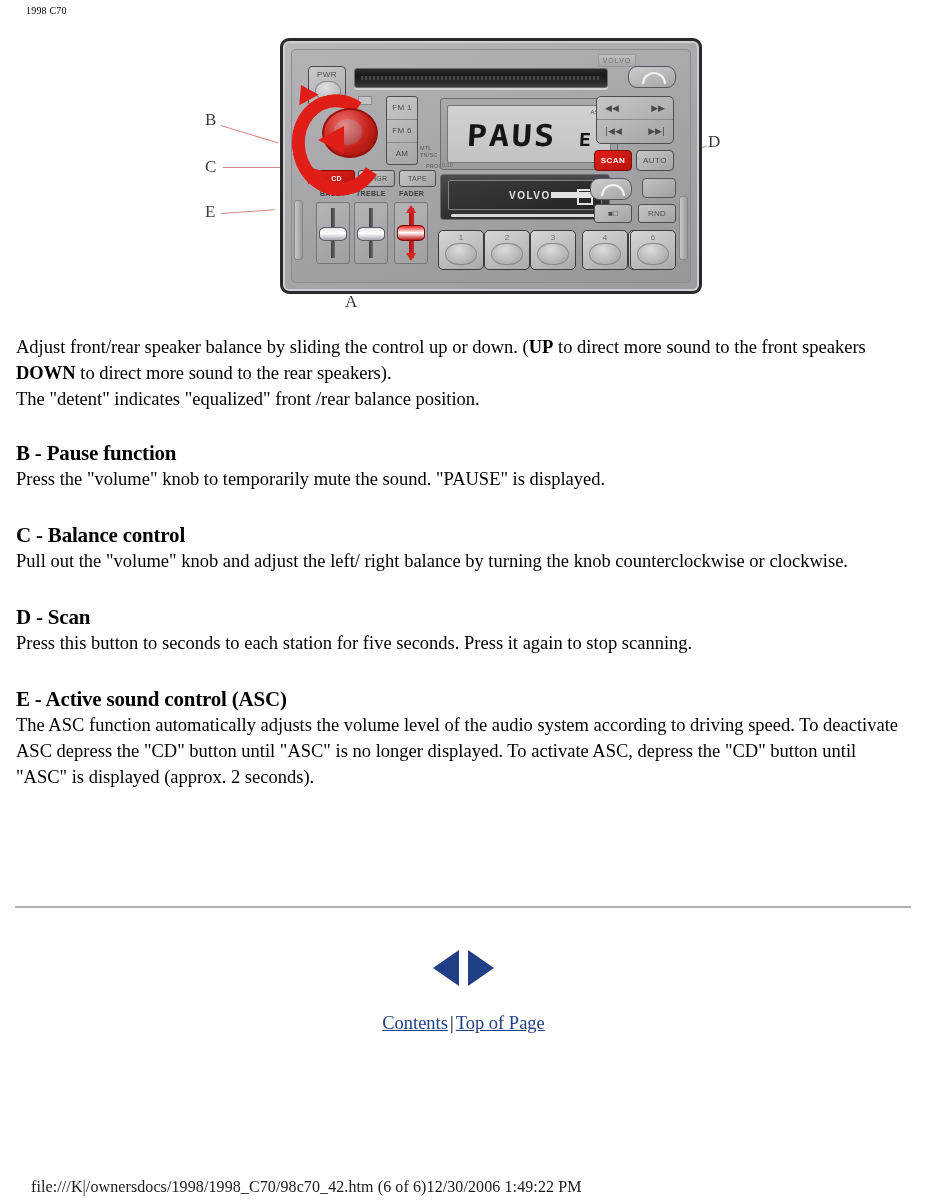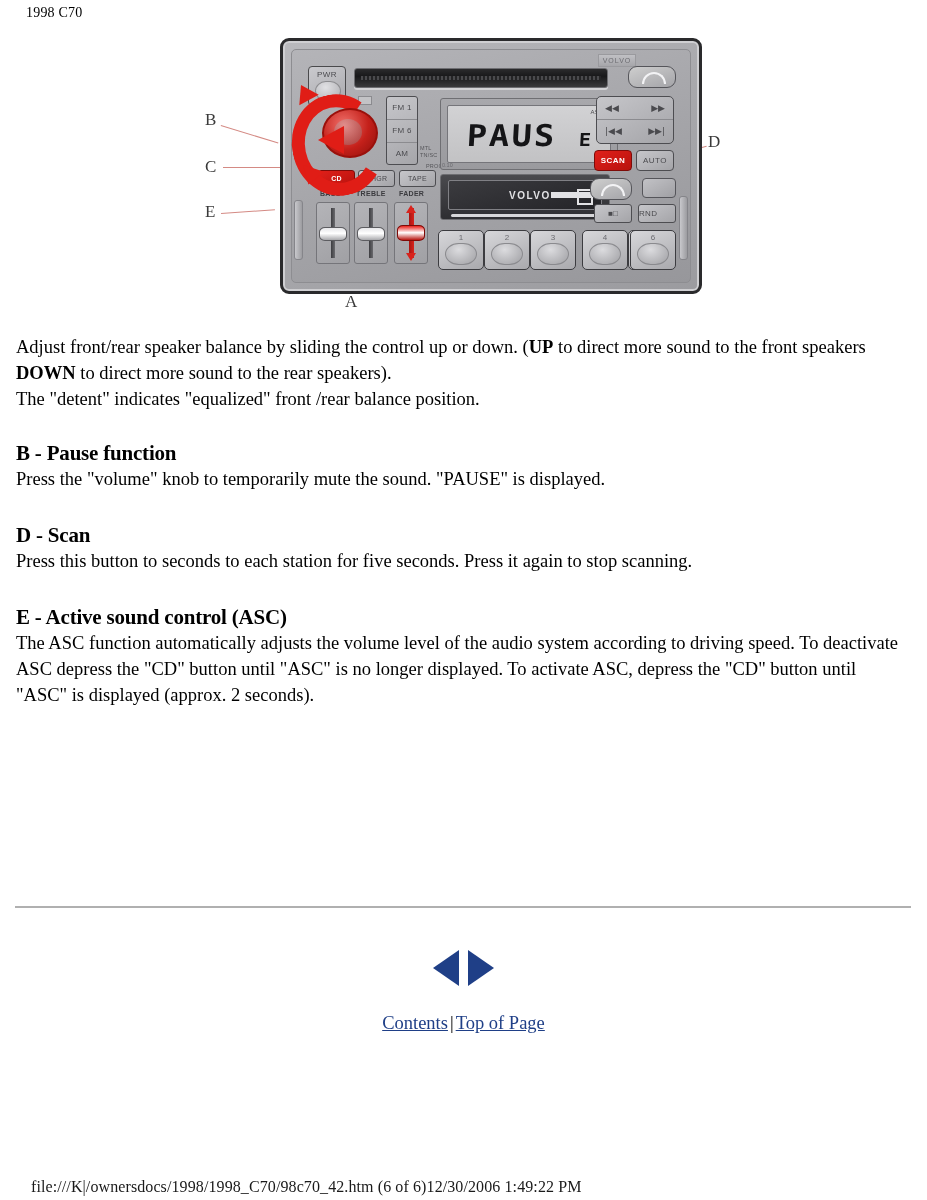--- a/index.html
+++ b/index.html
@@ -14,21 +14,21 @@
     font-family: "Liberation Serif", "DejaVu Serif", serif;
     color: #000000;
     overflow: hidden;
   }
 
   
   .page-header {
     position: absolute;
     left: 26px;
     top: 5px;
-    font-size: 14px;
+    font-size: 10px;
     font-family: "Liberation Serif", serif;
     letter-spacing: 0.2px;
   }
 
   
   .figure {
     position: absolute;
     left: 0;
     top: 30px;
     width: 927px;
@@ -550,21 +550,21 @@
   .rnd-btn {
     position: absolute;
     right: 14px; top: 154px;
     width: 36px; height: 17px;
     background: linear-gradient(150deg, #c6c6ca, #a4a4a8);
     border: 1px solid #4d4d51;
     border-radius: 3px;
     color: #4a4a4e;
     font-family: "Liberation Sans", sans-serif;
     font-size: 8px;
-    text-align: left;
+    text-align: center;
     line-height: 17px;
     letter-spacing: 0.3px;
   }
   .right-rail {
     position: absolute;
     right: 2px; top: 146px;
     width: 7px; height: 62px;
     background: linear-gradient(90deg, #c8c8cc, #9c9ca0);
     border: 1px solid #85858a;
     border-radius: 3px;
@@ -815,20 +815,24 @@
   <div class="section first">
     <p class="sec-body"><span>Adjust front/rear speaker balance by sliding the control up or down. (</span><b>UP</b><span> to direct more sound to the front speakers </span><b>DOWN</b><span> to direct more sound to the rear speakers).</span></p>
     <p class="sec-body">The "detent" indicates "equalized" front /rear balance position.</p>
   </div>
 
   <div class="section">
     <h2 class="sec-title">B - Pause function</h2>
     <p class="sec-body">Press the "volume" knob to temporarily mute the sound. "PAUSE" is displayed.</p>
   </div>
 
+  <div class="section">
+    <h2 class="sec-title">C - Balance control</h2>
+    <p class="sec-body">Pull out the "volume" knob and adjust the left/ right balance by turning the knob counterclockwise or clockwise.</p>
+  </div>
 
   <div class="section">
     <h2 class="sec-title">D - Scan</h2>
     <p class="sec-body">Press this button to seconds to each station for five seconds. Press it again to stop scanning.</p>
   </div>
 
   <div class="section">
     <h2 class="sec-title">E - Active sound control (ASC)</h2>
     <p class="sec-body">The ASC function automatically adjusts the volume level of the audio system according to driving speed. To deactivate ASC depress the "CD" button until "ASC" is no longer displayed. To activate ASC, depress the "CD" button until "ASC" is displayed (approx. 2 seconds).</p>
   </div>

